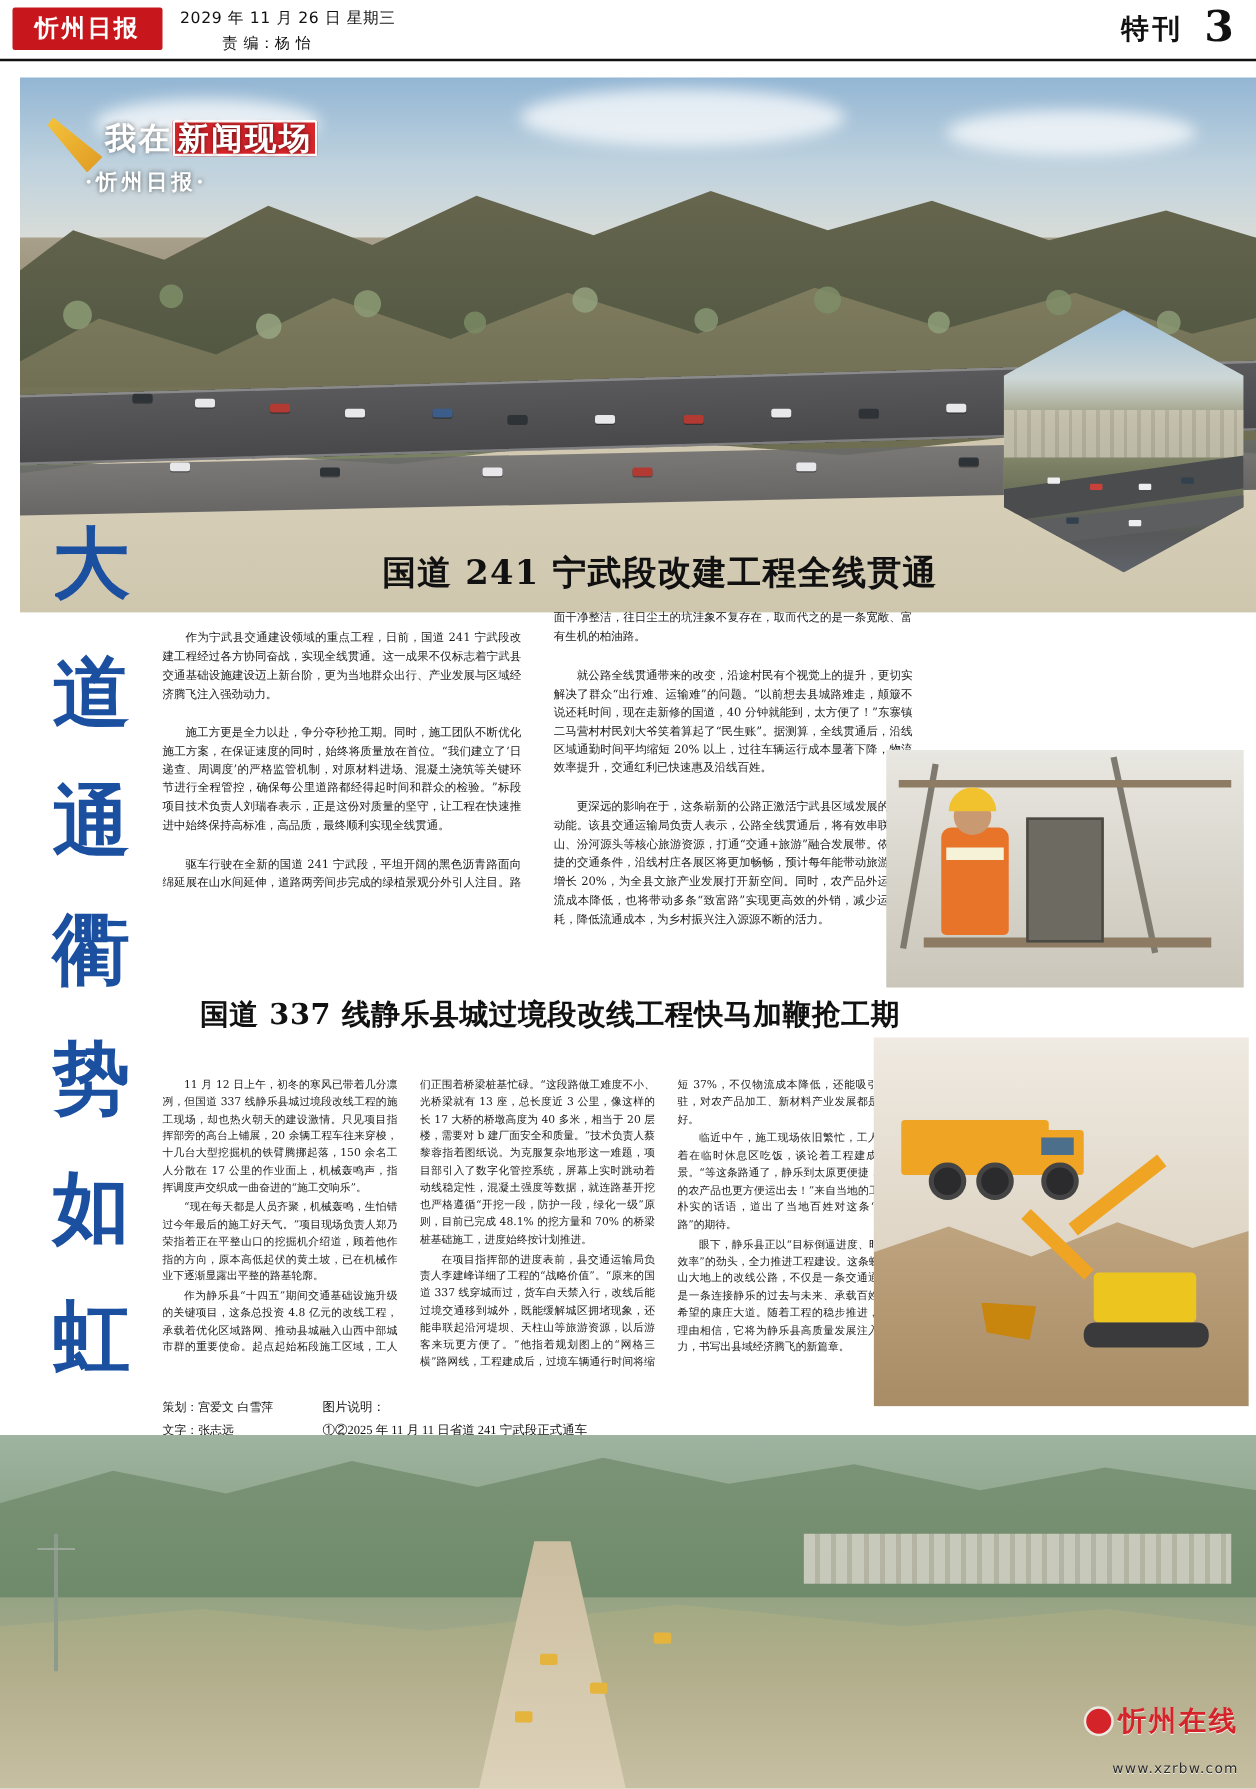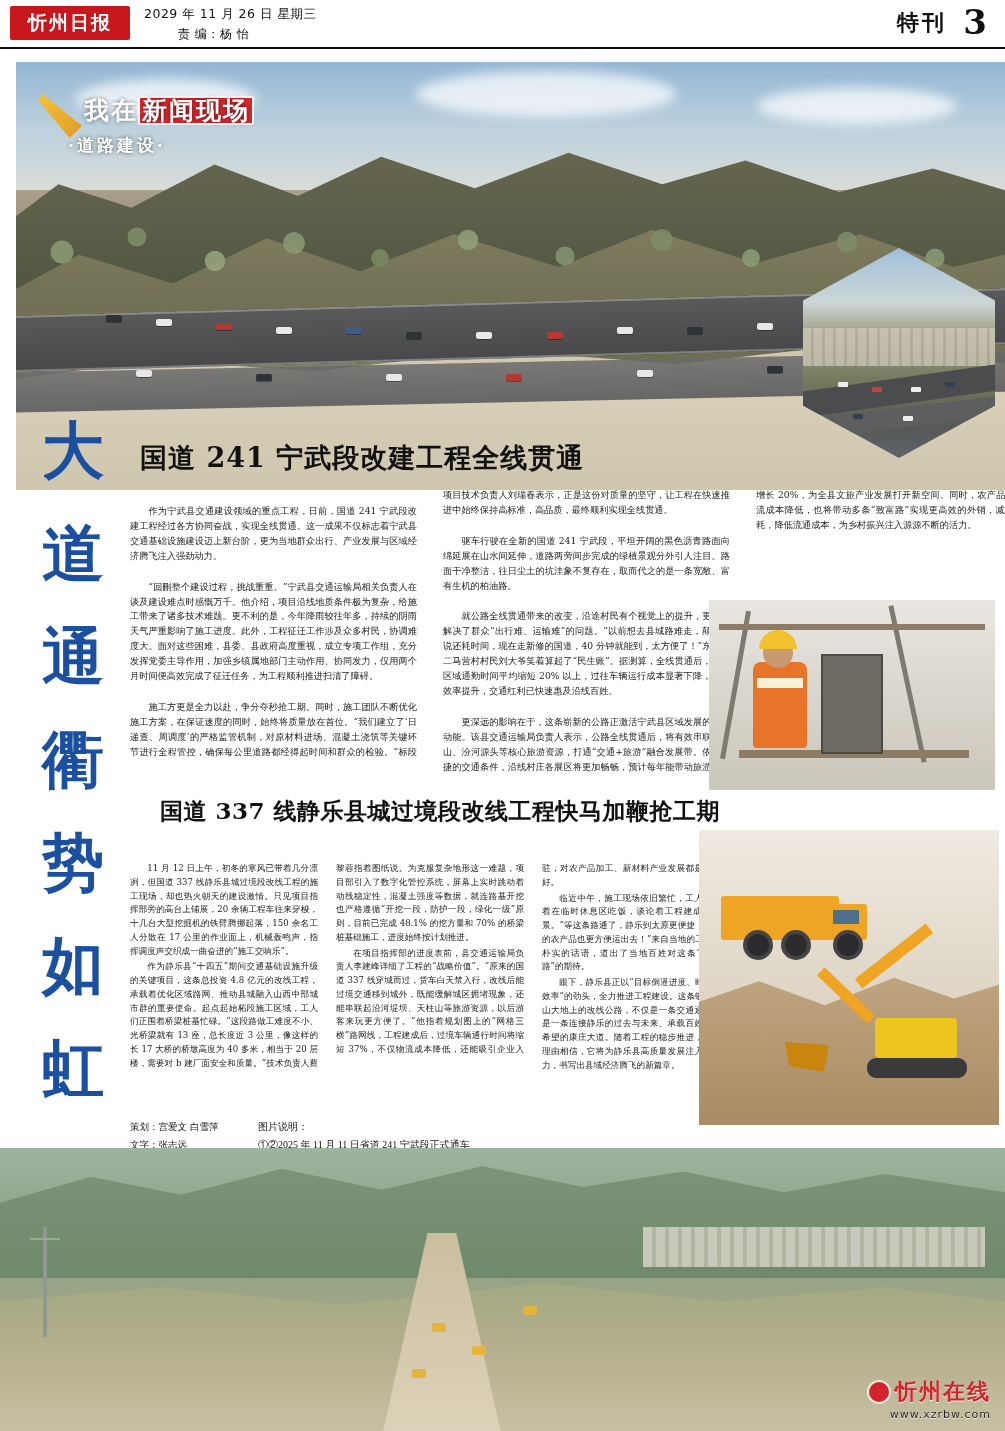--- a/index.html
+++ b/index.html
@@ -140,21 +140,21 @@
     position:absolute;left:30px;top:420px;width:86px;height:680px;
     display:flex;flex-direction:column;align-items:center;justify-content:space-between;
     font-family:"DejaVu Serif","Liberation Serif",serif;
     font-size:62px;font-weight:bold;color:#1b4fa0;line-height:1;
     letter-spacing:0;
   }
   .vtitle span{display:block;}
 
   
   .h1{
-    position:absolute;left:140px;top:440px;width:610px;text-align:left;
+    position:absolute;left:140px;top:440px;width:610px;text-align:right;
     font-family:"DejaVu Serif","Liberation Serif",serif;
     font-size:27px;font-weight:bold;color:#111;letter-spacing:1px;
   }
   .a1-cols{
     position:absolute;left:130px;top:488px;width:600px;height:295px;
     column-count:2;column-gap:26px;
     font-size:9.2px;line-height:1.62;color:#1a1a1a;text-align:justify;
     font-family:"DejaVu Serif","Liberation Serif",serif;
   }
   .a1-cols p{margin:16px 0 2px 0;text-indent:2em;}
@@ -270,21 +270,21 @@
   .wm-circle{
     width:20px;height:20px;border-radius:50%;background:#d5232a;
     display:inline-block;box-shadow:0 0 0 2px rgba(255,255,255,.7);
   }
   .wm-name{
     font-family:Liberation Serif, serif;
     font-size:22px;font-weight:bold;color:#d5232a;letter-spacing:2px;
     text-shadow:0 1px 0 rgba(255,255,255,.85);
   }
   .wm-url{
-    font-size:11px;color:#2a2a2a;letter-spacing:1px;margin-top:1px;
+    font-size:11px;color:#2a2a2a;letter-spacing:1px;margin-top:16px;
     text-shadow:0 1px 0 rgba(255,255,255,.85);
   }
 </style>
 </head>
 <body>
 
 <div class="page">
 
   <div class="masthead">
     <div class="logo">忻州日报</div>
@@ -323,21 +323,21 @@
     <div class="car" style="left:37%;top:73%;"></div>
     <div class="car r" style="left:49%;top:73%;"></div>
     <div class="car" style="left:62%;top:72%;"></div>
     <div class="car d" style="left:75%;top:71%;"></div>
 
     <div class="scene-badge">
       <div class="pencil"></div>
       <div class="t1">
         <span>我在</span><span class="hl">新闻现场</span>
       </div>
-      <div class="t2">·道路建设·</div>
+      <div class="t2">·忻州日报·</div>
     </div>
   </div>
 
   <div class="hex">
     <div class="hcity"></div>
     <div class="hroad"></div>
     <div class="hroad2"></div>
     <div class="hcar" style="left:18%;top:64%;"></div>
     <div class="hcar" style="left:36%;top:66%;background:#c8423a;"></div>
     <div class="hcar" style="left:56%;top:66%;"></div>
@@ -352,21 +352,20 @@
     <span>通</span>
     <span>衢</span>
     <span>势</span>
     <span>如</span>
     <span>虹</span>
   </div>
 
   <div class="h1">国道 241 宁武段改建工程全线贯通</div>
   <div class="a1-cols">
     <p>作为宁武县交通建设领域的重点工程，日前，国道 241 宁武段改建工程经过各方协同奋战，实现全线贯通。这一成果不仅标志着宁武县交通基础设施建设迈上新台阶，更为当地群众出行、产业发展与区域经济腾飞注入强劲动力。</p>
-    <p>“回刪整个建设过程，挑战重重。”宁武县交通运输局相关负责人在谈及建设难点时感慨万千。他介绍，项目沿线地质条件极为复杂，给施工带来了诸多技术难题。更不利的是，今年降雨较往年多，持续的阴雨天气严重影响了施工进度。此外，工程征迁工作涉及众多村民，协调难度大。面对这些困难，县委、县政府高度重视，成立专项工作组，充分发挥党委主导作用，加强乡镇属地部门主动作用、协同发力，仅用两个月时间便高效完成了征迁任务，为工程顺利推进扫清了障碍。</p>
     <p>施工方更是全力以赴，争分夺秒抢工期。同时，施工团队不断优化施工方案，在保证速度的同时，始终将质量放在首位。“我们建立了‘日递查、周调度’的严格监管机制，对原材料进场、混凝土浇筑等关键环节进行全程管控，确保每公里道路都经得起时间和群众的检验。”标段项目技术负责人刘瑞春表示，正是这份对质量的坚守，让工程在快速推进中始终保持高标准，高品质，最终顺利实现全线贯通。</p>
     <p>驱车行驶在全新的国道 241 宁武段，平坦开阔的黑色沥青路面向绵延展在山水间延伸，道路两旁间步完成的绿植景观分外引人注目。路面干净整洁，往日尘土的坑洼象不复存在，取而代之的是一条宽敞、富有生机的柏油路。</p>
     <p>就公路全线贯通带来的改变，沿途村民有个视觉上的提升，更切实解决了群众“出行难、运输难”的问题。“以前想去县城路难走，颠簸不说还耗时间，现在走新修的国道，40 分钟就能到，太方便了！”东寨镇二马营村村民刘大爷笑着算起了“民生账”。据测算，全线贯通后，沿线区域通勤时间平均缩短 20% 以上，过往车辆运行成本显著下降，物流效率提升，交通红利已快速惠及沿线百姓。</p>
     <p>更深远的影响在于，这条崭新的公路正激活宁武县区域发展的强大动能。该县交通运输局负责人表示，公路全线贯通后，将有效串联芦芽山、汾河源头等核心旅游资源，打通“交通+旅游”融合发展带。依托便捷的交通条件，沿线村庄各展区将更加畅畅，预计每年能带动旅游收入增长 20%，为全县文旅产业发展打开新空间。同时，农产品外运、物流成本降低，也将带动多条“致富路”实现更高效的外销，减少运输损耗，降低流通成本，为乡村振兴注入源源不断的活力。</p>
   </div>
 
   <div class="ph-worker">
     <div class="rig" style="left:24px;top:10px;height:150px;transform:rotate(10deg);"></div>
     <div class="rig" style="left:196px;top:4px;height:160px;transform:rotate(-12deg);"></div>
     <div class="beam" style="left:10px;top:24px;width:266px;height:6px;"></div>
@@ -374,20 +373,21 @@
     <div class="panel"></div>
     <div class="worker-body"></div>
     <div class="vest"></div>
     <div class="worker-head"></div>
     <div class="helmet"></div>
   </div>
 
   <div class="h2">国道 337 线静乐县城过境段改线工程快马加鞭抢工期</div>
   <div class="a2-cols">
     <p>11 月 12 日上午，初冬的寒风已带着几分凛冽，但国道 337 线静乐县城过境段改线工程的施工现场，却也热火朝天的建设激情。只见项目指挥部旁的高台上铺展，20 余辆工程车往来穿梭，十几台大型挖掘机的铁臂腾挪起落，150 余名工人分散在 17 公里的作业面上，机械轰鸣声，指挥调度声交织成一曲奋进的“施工交响乐”。</p>
+    <p>“现在每天都是人员齐聚，机械轰鸣，生怕错过今年最后的施工好天气。”项目现场负责人郑乃荣指着正在平整山口的挖掘机介绍道，顾着他作指的方向，原本高低起伏的黄土坡，已在机械作业下逐渐显露出平整的路基轮廓。</p>
     <p>作为静乐县“十四五”期间交通基础设施升级的关键项目，这条总投资 4.8 亿元的改线工程，承载着优化区域路网、推动县城融入山西中部城市群的重要使命。起点起始柘段施工区域，工人们正围着桥梁桩基忙碌。“这段路做工难度不小、光桥梁就有 13 座，总长度近 3 公里，像这样的长 17 大桥的桥墩高度为 40 多米，相当于 20 层楼，需要对 b 建厂面安全和质量。”技术负责人蔡黎蓉指着图纸说。为克服复杂地形这一难题，项目部引入了数字化管控系统，屏幕上实时跳动着动线稳定性，混凝土强度等数据，就连路基开挖也严格遵循“开挖一段，防护一段，绿化一级”原则，目前已完成 48.1% 的挖方量和 70% 的桥梁桩基础施工，进度始终按计划推进。</p>
     <p>在项目指挥部的进度表前，县交通运输局负责人李建峰详细了工程的“战略价值”。“原来的国道 337 线穿城而过，货车白天禁入行，改线后能过境交通移到城外，既能缓解城区拥堵现象，还能串联起沿河堤坝、天柱山等旅游资源，以后游客来玩更方便了。”他指着规划图上的“网格三横”路网线，工程建成后，过境车辆通行时间将缩短 37%，不仅物流成本降低，还能吸引企业入驻，对农产品加工、新材料产业发展都是重大利好。</p>
     <p>临近中午，施工现场依旧繁忙，工人们轮换着在临时休息区吃饭，谈论着工程建成后的畅景。“等这条路通了，静乐到太原更便捷，乡亲们的农产品也更方便运出去！”来自当地的工人老刘朴实的话语，道出了当地百姓对这条“发展之路”的期待。</p>
     <p>眼下，静乐县正以“目标倒逼进度、时间倒逼效率”的劲头，全力推进工程建设。这条蜿蜒在群山大地上的改线公路，不仅是一条交通通道，更是一条连接静乐的过去与未来、承载百姓幸福与希望的康庄大道。随着工程的稳步推进，我们有理由相信，它将为静乐县高质量发展注入强劲动力，书写出县域经济腾飞的新篇章。</p>
   </div>
 
   <div class="ph-machines">
     <div class="dirt"></div>
     <div class="truck-body"></div>
     <div class="truck-cab"></div>

